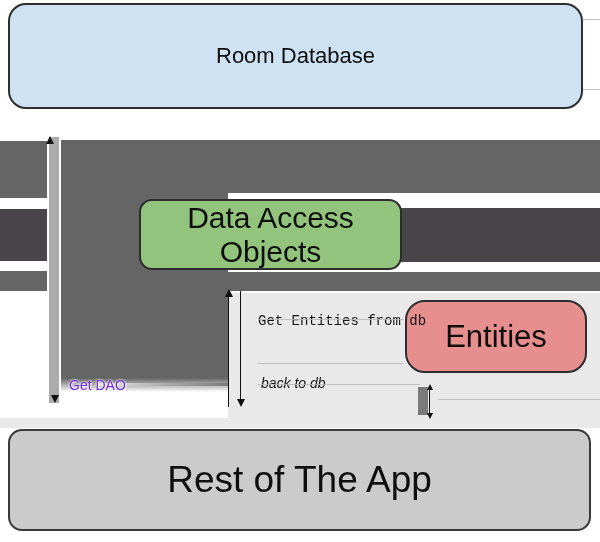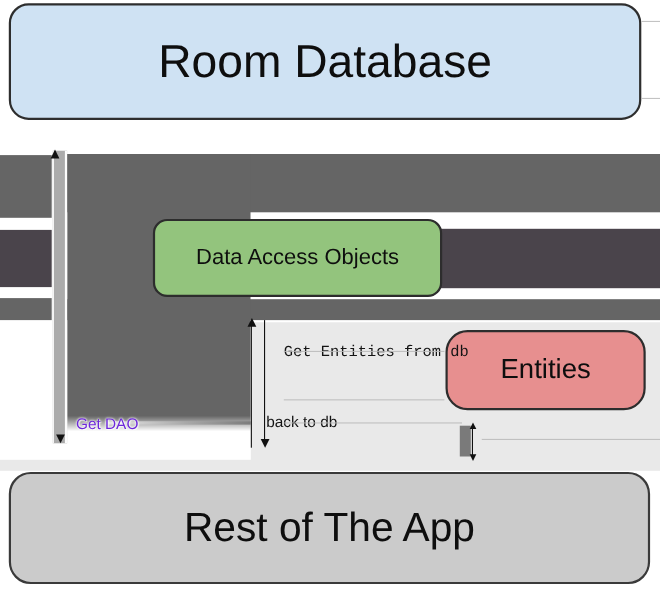--- a/index.html
+++ b/index.html
@@ -4,23 +4,23 @@
 <style>
   html,body{margin:0;padding:0;background:#fff;}
   #stage{
     position:relative;width:600px;height:542px;background:#ffffff;overflow:hidden;
     font-family:"Liberation Sans", sans-serif;color:#111;
   }
   .node{
     position:absolute;box-sizing:border-box;display:flex;align-items:center;justify-content:center;
     text-align:center;color:#0e0e0e;z-index:4;
   }
-  .node-room    {left:8px;  top:3px;   width:575px;height:106px;border:2px solid #2e2e2e;border-radius:18px;font-size:42px;}
-  .node-dao     {left:139px;top:199px; width:263px;height:71px; border:2px solid #2d2d2d;border-radius:13px;font-size:20px;}
-  .node-entities{left:405px;top:300px; width:182px;height:73px; border:2px solid #2d2d2d;border-radius:20px;font-size:25px;}
+  .node-room    {left:8px;  top:3px;   width:575px;height:106px;border:2px solid #2e2e2e;border-radius:18px;font-size:22px;}
+  .node-dao     {left:139px;top:199px; width:263px;height:71px; border:2px solid #2d2d2d;border-radius:13px;font-size:30px;}
+  .node-entities{left:405px;top:300px; width:182px;height:73px; border:2px solid #2d2d2d;border-radius:20px;font-size:31px;}
   .node-rest    {left:8px;  top:429px; width:583px;height:102px;border:2px solid #3a3a3a;border-radius:20px;font-size:37px;}
 
   .band{position:absolute;z-index:1;}
   .block-main{position:absolute;left:61px;top:140px;width:167px;height:252px;z-index:1;
     -webkit-mask-image:linear-gradient(to bottom,#000 238px,transparent 252px);
             mask-image:linear-gradient(to bottom,#000 238px,transparent 252px);}
   .vbar{position:absolute;left:48px;top:137px;width:10px;height:266px;z-index:2;
     border-left:1.5px solid #fcfcfc;border-right:2px solid #fcfcfc;}
   .panel{position:absolute;left:228px;top:293px;width:372px;height:126px;z-index:0;}
   .strip{position:absolute;left:0;top:418px;width:600px;height:10px;background:#e9e9e9;z-index:0;}
@@ -75,28 +75,28 @@
 
   <div class="node node-room" style="background-color: rgb(207, 226, 243);">
     <span>Room Database</span>
   </div>
   <div class="node node-dao" style="background-color: rgb(147, 196, 125);">
     <span>Data Access Objects</span>
   </div>
   <div class="node node-entities" style="background-color: rgb(231, 143, 143);">
     <span>Entities</span>
   </div>
-  <div class="node node-rest" style="background-color: rgb(203, 203, 203);">
+  <div class="node node-rest" style="background-color: rgb(203, 203, 203); border-radius: 14px;">
     <span>Rest of The App</span>
   </div>
 
   <div class="grad-line"></div>
   <div class="lbl lbl-get-dao">Get DAO</div>
   <div class="lbl" style="left:258px;top:312px;font-family:Liberation Mono, monospace;">Get Entities from db</div>
-  <div class="lbl" style="left:242px;top:374px;">back to db</div>
+  <div class="lbl" style="left:261px;top:374px;font-style:italic;">back to db</div>
 
   <div class="artifact" style="left:258px;top:319px;width:146px;"></div>
   <div class="artifact" style="left:258px;top:363px;width:146px;"></div>
   <div class="artifact" style="left:258px;top:384px;width:162px;"></div>
   <div class="artifact" style="left:438px;top:399px;width:162px;"></div>
   <div class="artifact" style="left:583px;top:19px;width:17px;"></div>
   <div class="artifact" style="left:583px;top:89px;width:17px;"></div>
 
 </div>
 

